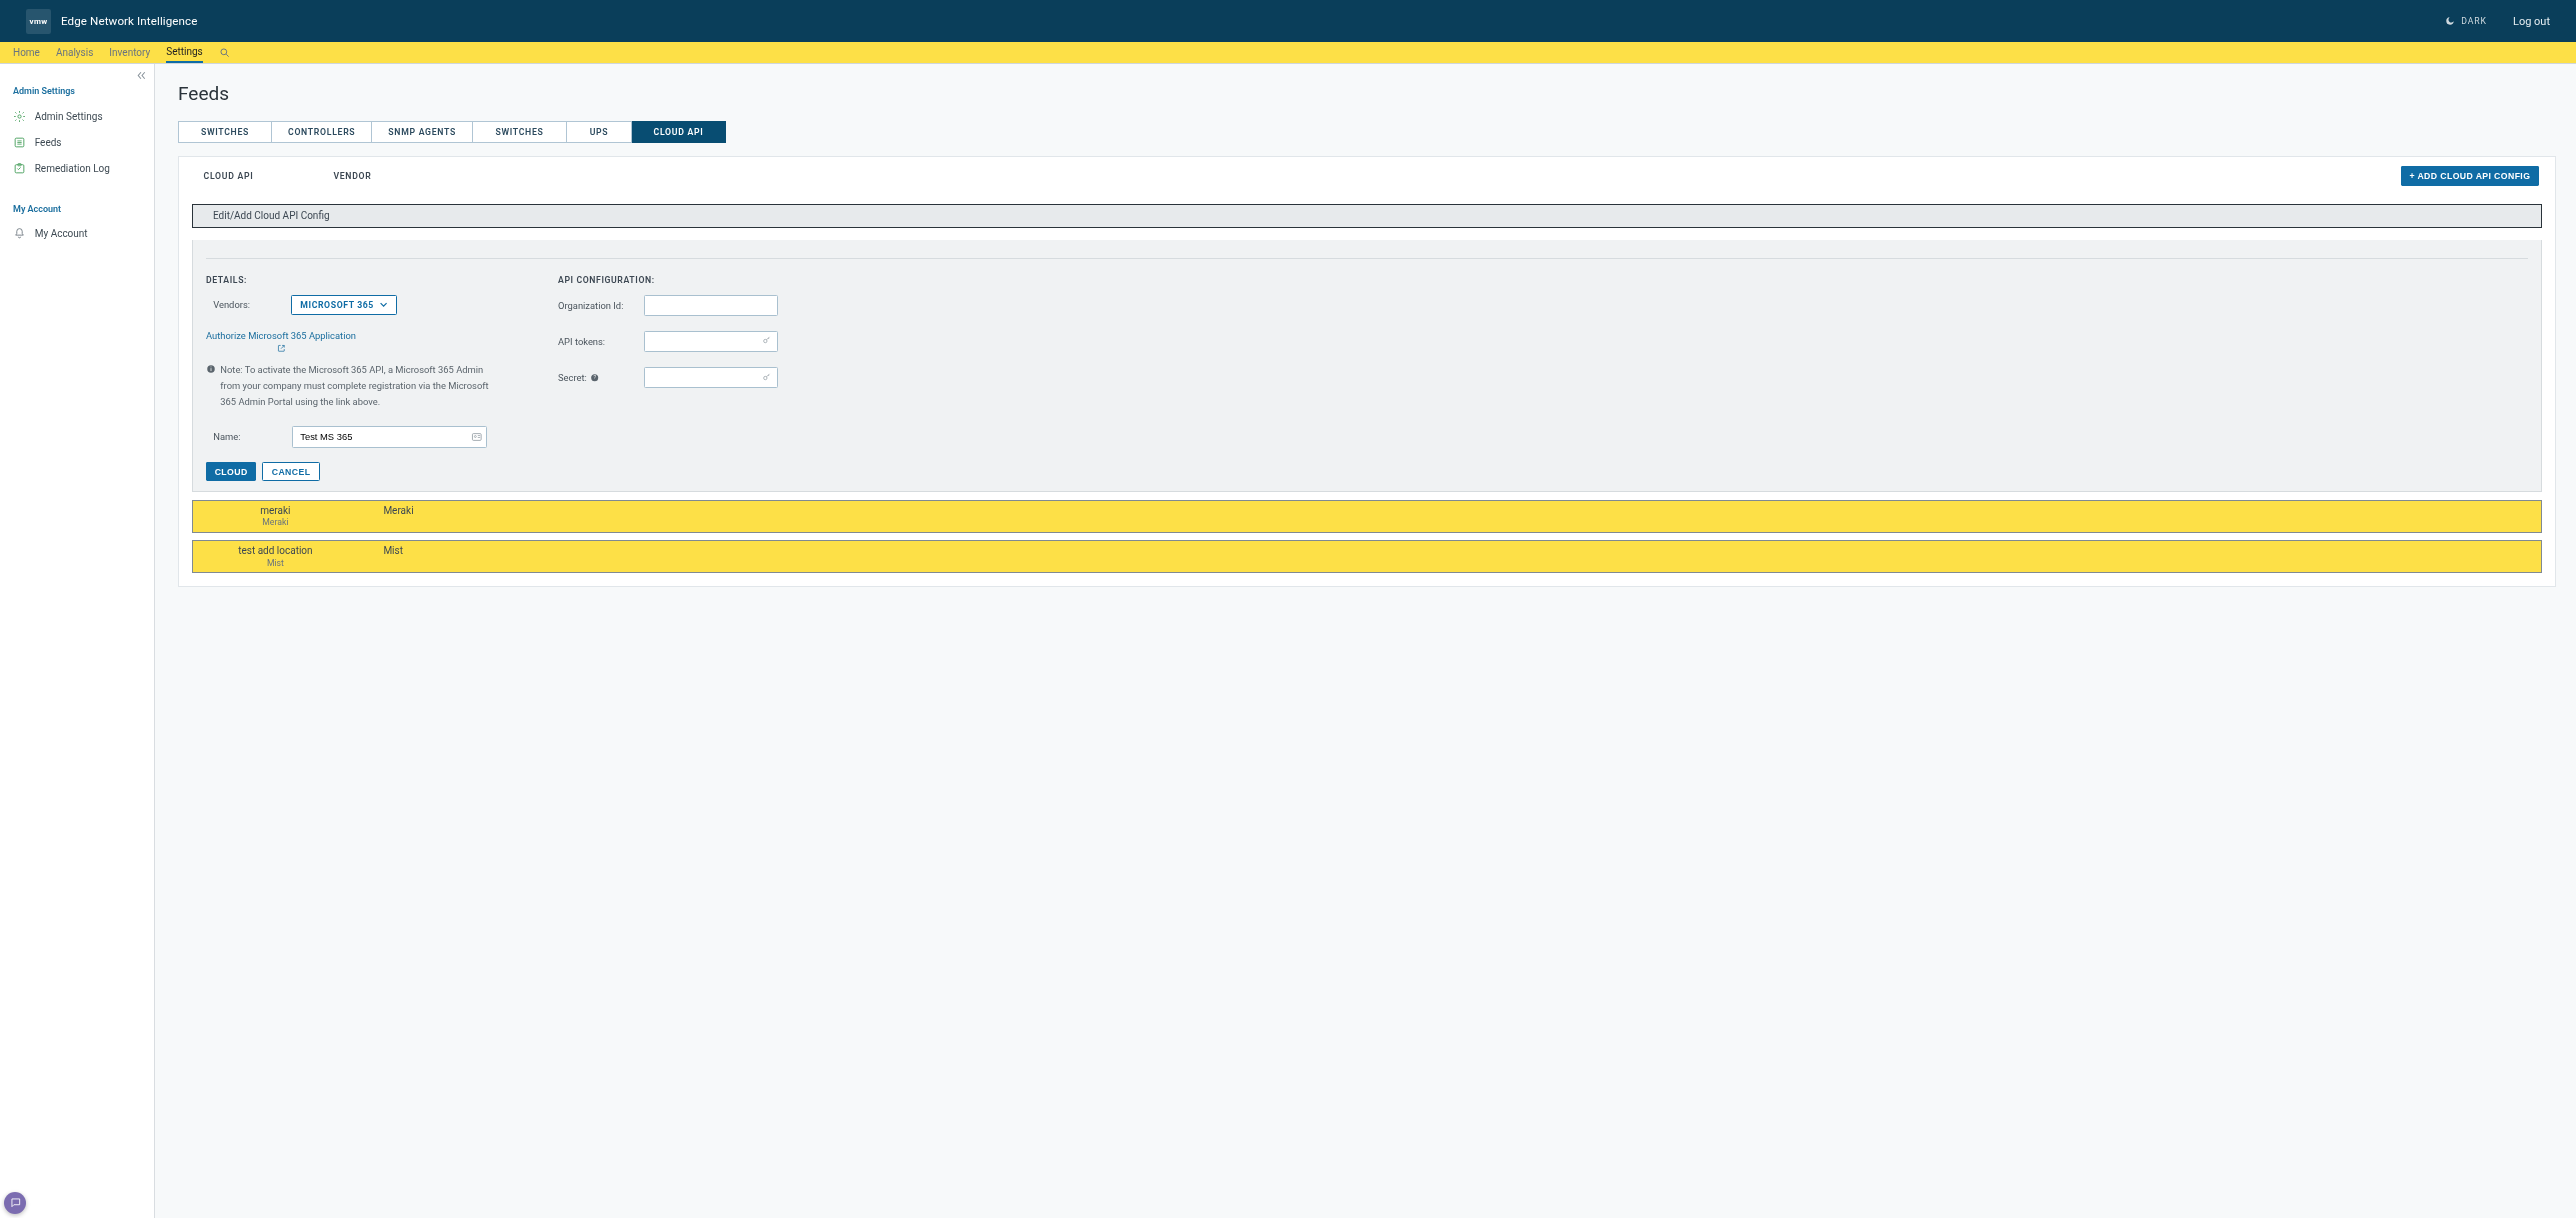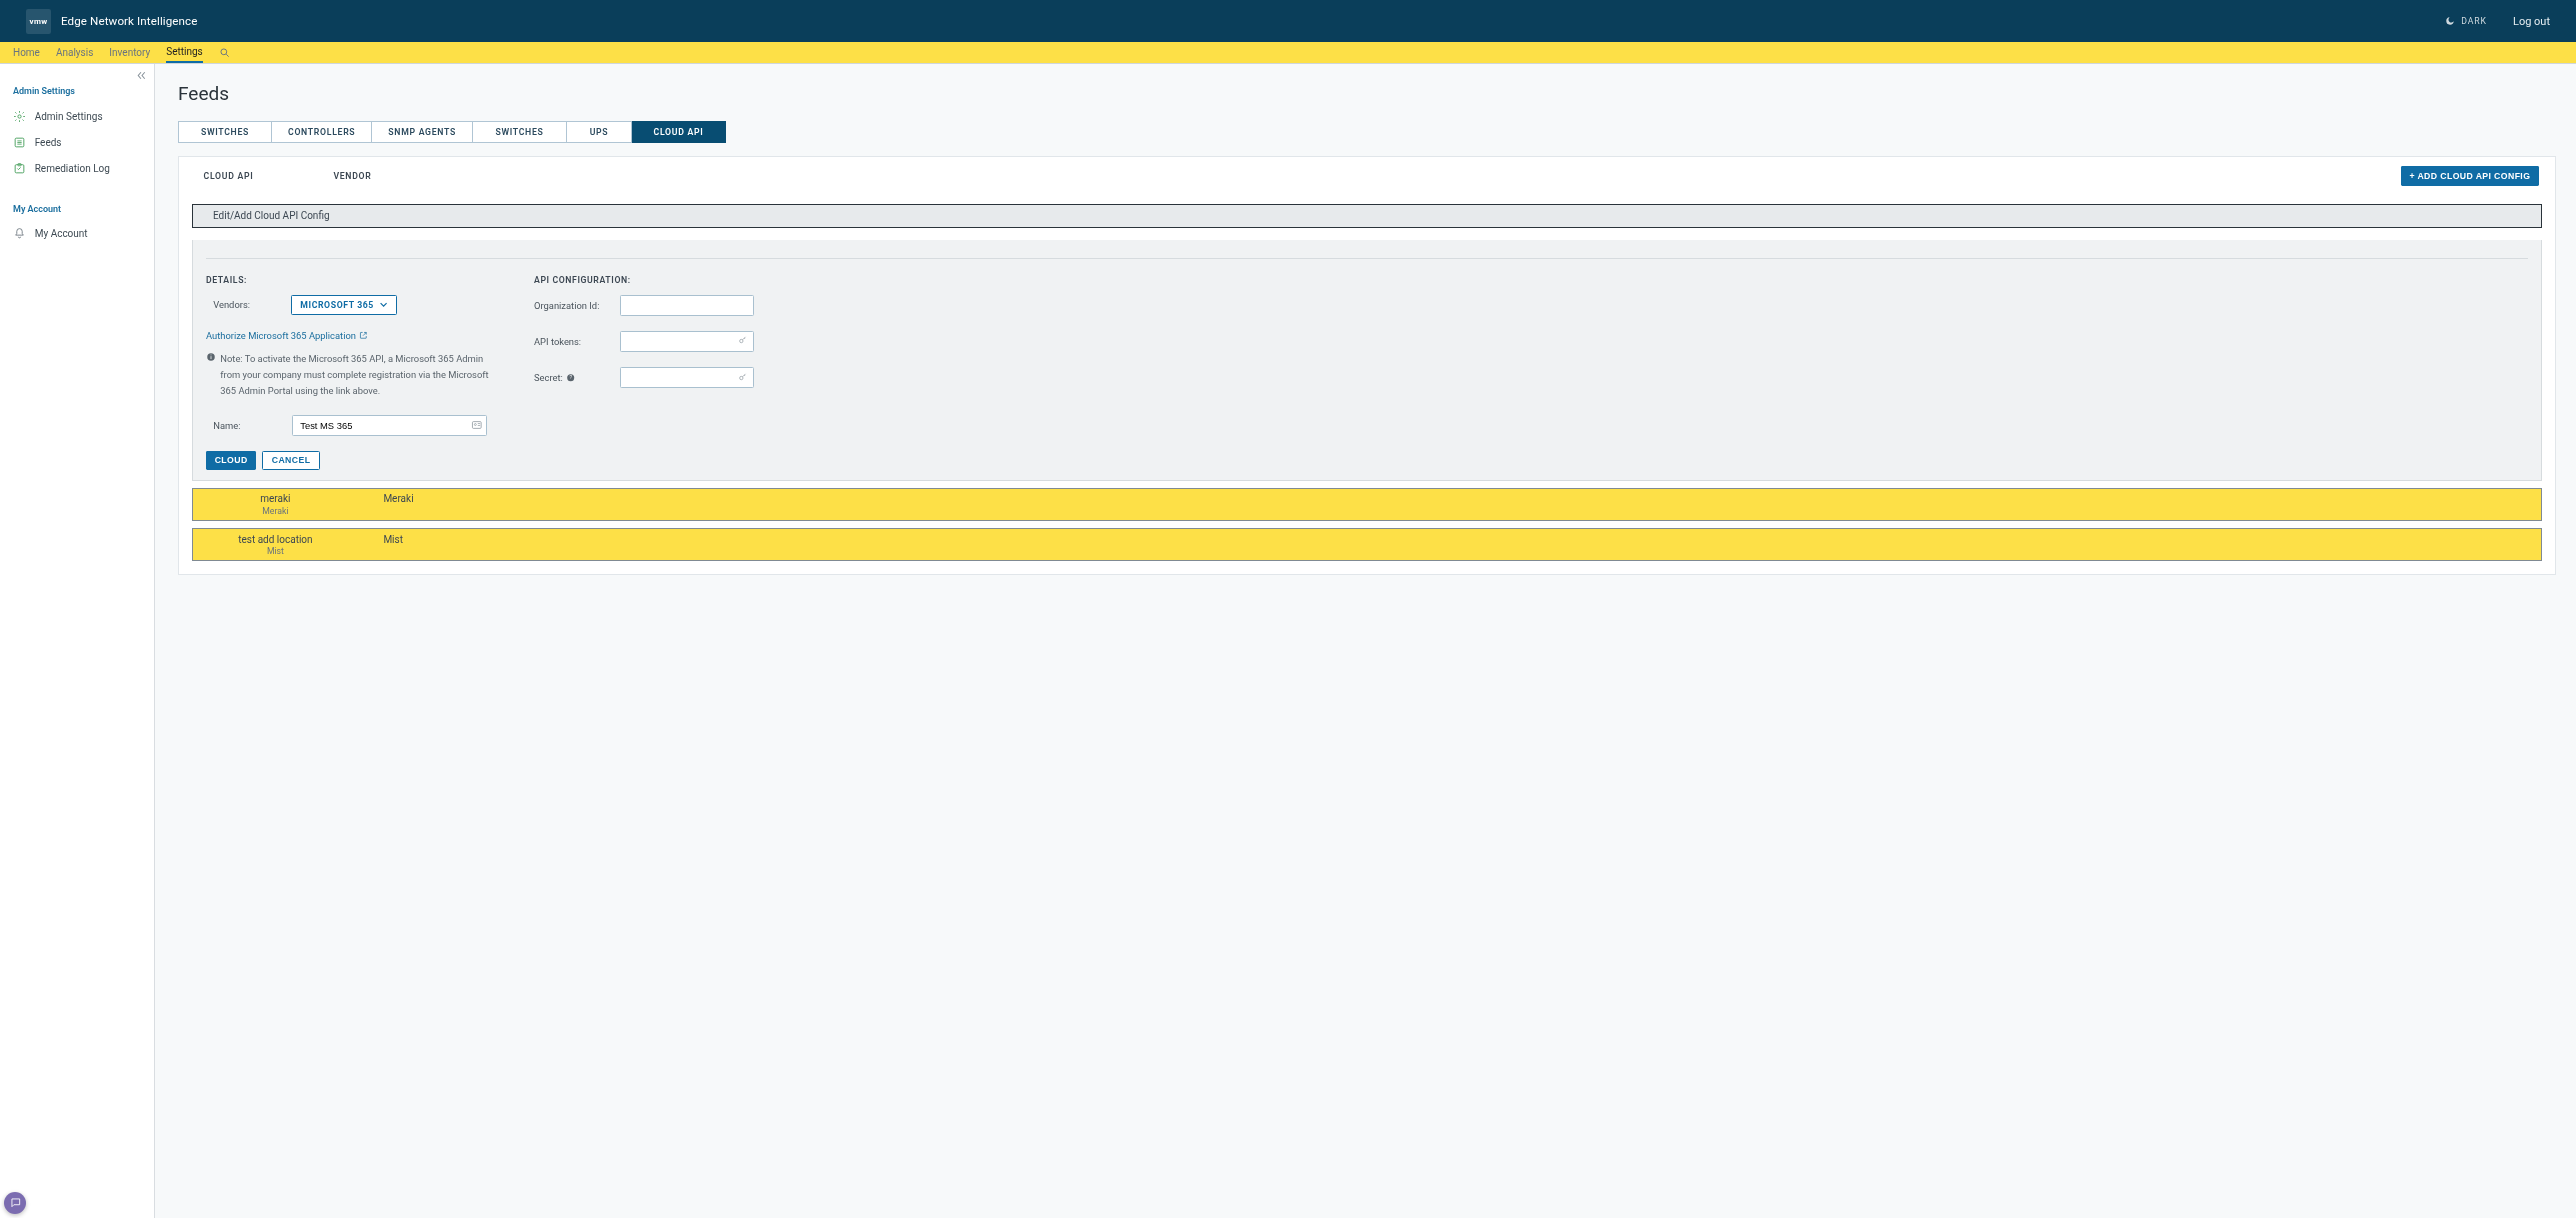--- a/index.html
+++ b/index.html
@@ -162,21 +162,21 @@
   
   .form-area {
     margin: 0 13px;
     background: var(--bg-panel);
     border-left: 0.7px solid #d6dbde;
     border-right: 0.7px solid #d6dbde;
     border-bottom: 0.7px solid #d6dbde;
     padding: 17.4px 13px 10px 13px;
   }
   .hr { border-top: 0.7px solid #d6dbde; margin-bottom: 16px; }
-  .form-cols { display: flex; gap: 39px; }
+  .form-cols { display: flex; gap: 63px; }
   .form-col { flex: 0 0 auto; }
   .form-col.left { width: 289px; }
   .form-col.right { width: 231px; }
   .section-label {
     font-size: 8.7px; letter-spacing: 0.6px; font-weight: 600; color: #3c4752;
     margin-bottom: 10px;
   }
   .field-row { display:flex; align-items:center; gap:11.6px; margin-bottom: 14.5px; }
   .field-label { width: 72px; text-align:left; font-size: 9.4px; color: #4a545c; }
   .field-label.rlabel { width: 74px; }
@@ -189,20 +189,21 @@
     min-width: 91px;
     display: inline-flex; align-items:center; justify-content:space-between;
     cursor: pointer;
     border-radius: 1.4px;
   }
   .select-btn .caret { margin-left: 5.8px; }
   .auth-link {
     color: var(--link-blue); font-size: 9.4px; cursor: pointer;
     display: inline-flex; align-items:center; gap:2.9px;
     margin-bottom: 10px;
+    flex-direction: column;
   }
   .note {
     font-size: 9.4px; color: #5a646c; line-height: 1.7; margin-bottom: 16px;
     display:flex; gap:4.3px;
   }
   .note .info-ic { flex:0 0 auto; margin-top:1.4px; }
   .text-input {
     border: 0.7px solid #a9c0cf;
     background: #fff;
     padding: 4.3px 22px 4.3px 7.2px;

